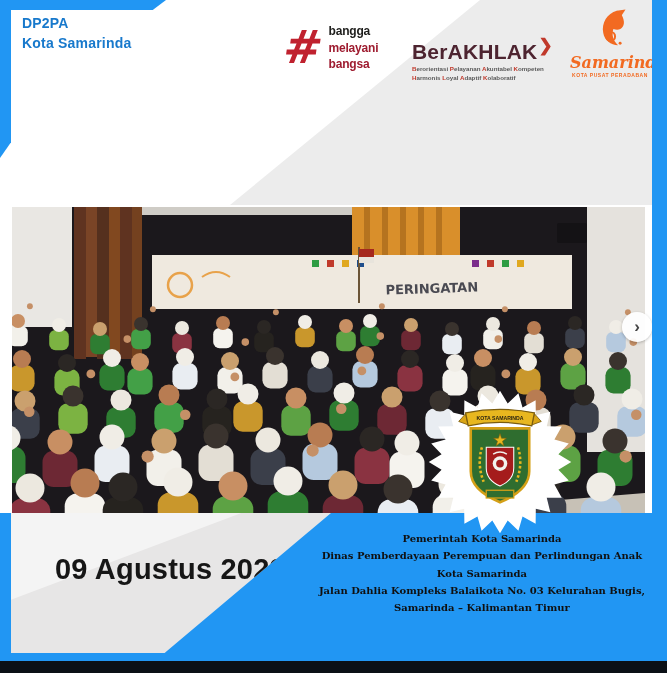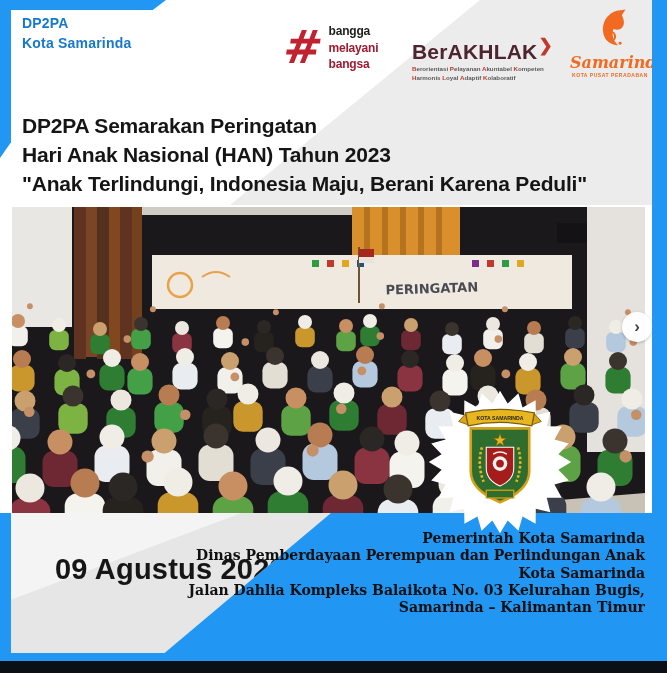--- a/index.html
+++ b/index.html
@@ -49,22 +49,22 @@
   .starburst .burst-svg{position:absolute;inset:0;}
   .emblem{position:absolute;left:33px;top:16px;width:86px;height:106px;}
   
   .bottom-blue{position:absolute;left:0;top:513px;width:667px;height:150px;background:#2196f3;z-index:2;}
   .date-panel{position:absolute;left:11px;top:513px;width:320px;height:140px;background:#e7e6e6;z-index:2;
               clip-path:polygon(0 0,100% 0,48% 100%,0 100%);}
   .date-panel:before{content:"";position:absolute;inset:0;background:rgba(255,255,255,.55);
               clip-path:polygon(0 0,72% 0,0 62%);}
   .date-text{position:absolute;left:44px;top:40px;font-size:29px;font-weight:800;color:#161616;
              letter-spacing:.2px;}
-  .address{position:absolute;right:22px;top:530px;text-align:right;z-index:3;color:#101010;
-           font-family:"DejaVu Serif",serif;font-weight:bold;font-size:14px;line-height:17.3px;}
+  .address{position:absolute;right:22px;top:530px;text-align:center;z-index:3;color:#101010;
+           font-family:"DejaVu Serif",serif;font-weight:bold;font-size:10px;line-height:17.3px;}
   .bottom-bar{position:absolute;left:0;top:661px;width:667px;height:12px;background:#0b1016;z-index:6;}
 </style>
 </head>
 <body>
 
 <div class="canvas">
 
   <div class="wedge"></div>
   <div class="bar-top"></div>
   <div class="bar-left"></div>
@@ -98,25 +98,20 @@
       <path d="M50,2 C36,6 27,20 30,35 C32,46 41,53 52,53 C45,47 42,38 45,29 C55,33 63,26 60,15 C58,7 54,3 50,2 Z" fill="#f26a21"></path>
       <path d="M50,2 L63,0 L56,11 Z" fill="#f26a21"></path>
       <circle cx="41" cy="40" r="6.5" fill="none" stroke="#f26a21" stroke-width="3"></circle>
       <circle cx="41" cy="40" r="2" fill="#f26a21"></circle>
       <circle cx="55" cy="50" r="2.2" fill="#f26a21"></circle>
     </svg>
     <div class="sam-name">Samarinda</div>
     <div class="sam-tag">KOTA PUSAT PERADABAN</div>
   </div>
 
-  <div class="title">
-    <div>DP2PA Semarakan Peringatan</div>
-    <div>Hari Anak Nasional (HAN) Tahun 2023</div>
-    <div>"Anak Terlindungi, Indonesia Maju, Berani Karena Peduli"</div>
-  </div>
 
   <figure class="photo">
     <svg viewBox="0 0 633 308" preserveAspectRatio="none">
       <rect x="0" y="0" width="633" height="308" fill="#1b181c"></rect>
       <rect x="0" y="0" width="60" height="120" fill="#e9e7e3"></rect>
       <rect x="130" y="0" width="230" height="8" fill="#cfccc6"></rect>
       <rect x="575" y="0" width="58" height="245" fill="#e5e2dd"></rect>
 
       <rect x="62" y="0" width="12" height="152" fill="#5f3320"></rect>
       <rect x="74" y="0" width="11" height="150" fill="#7a4426"></rect>

